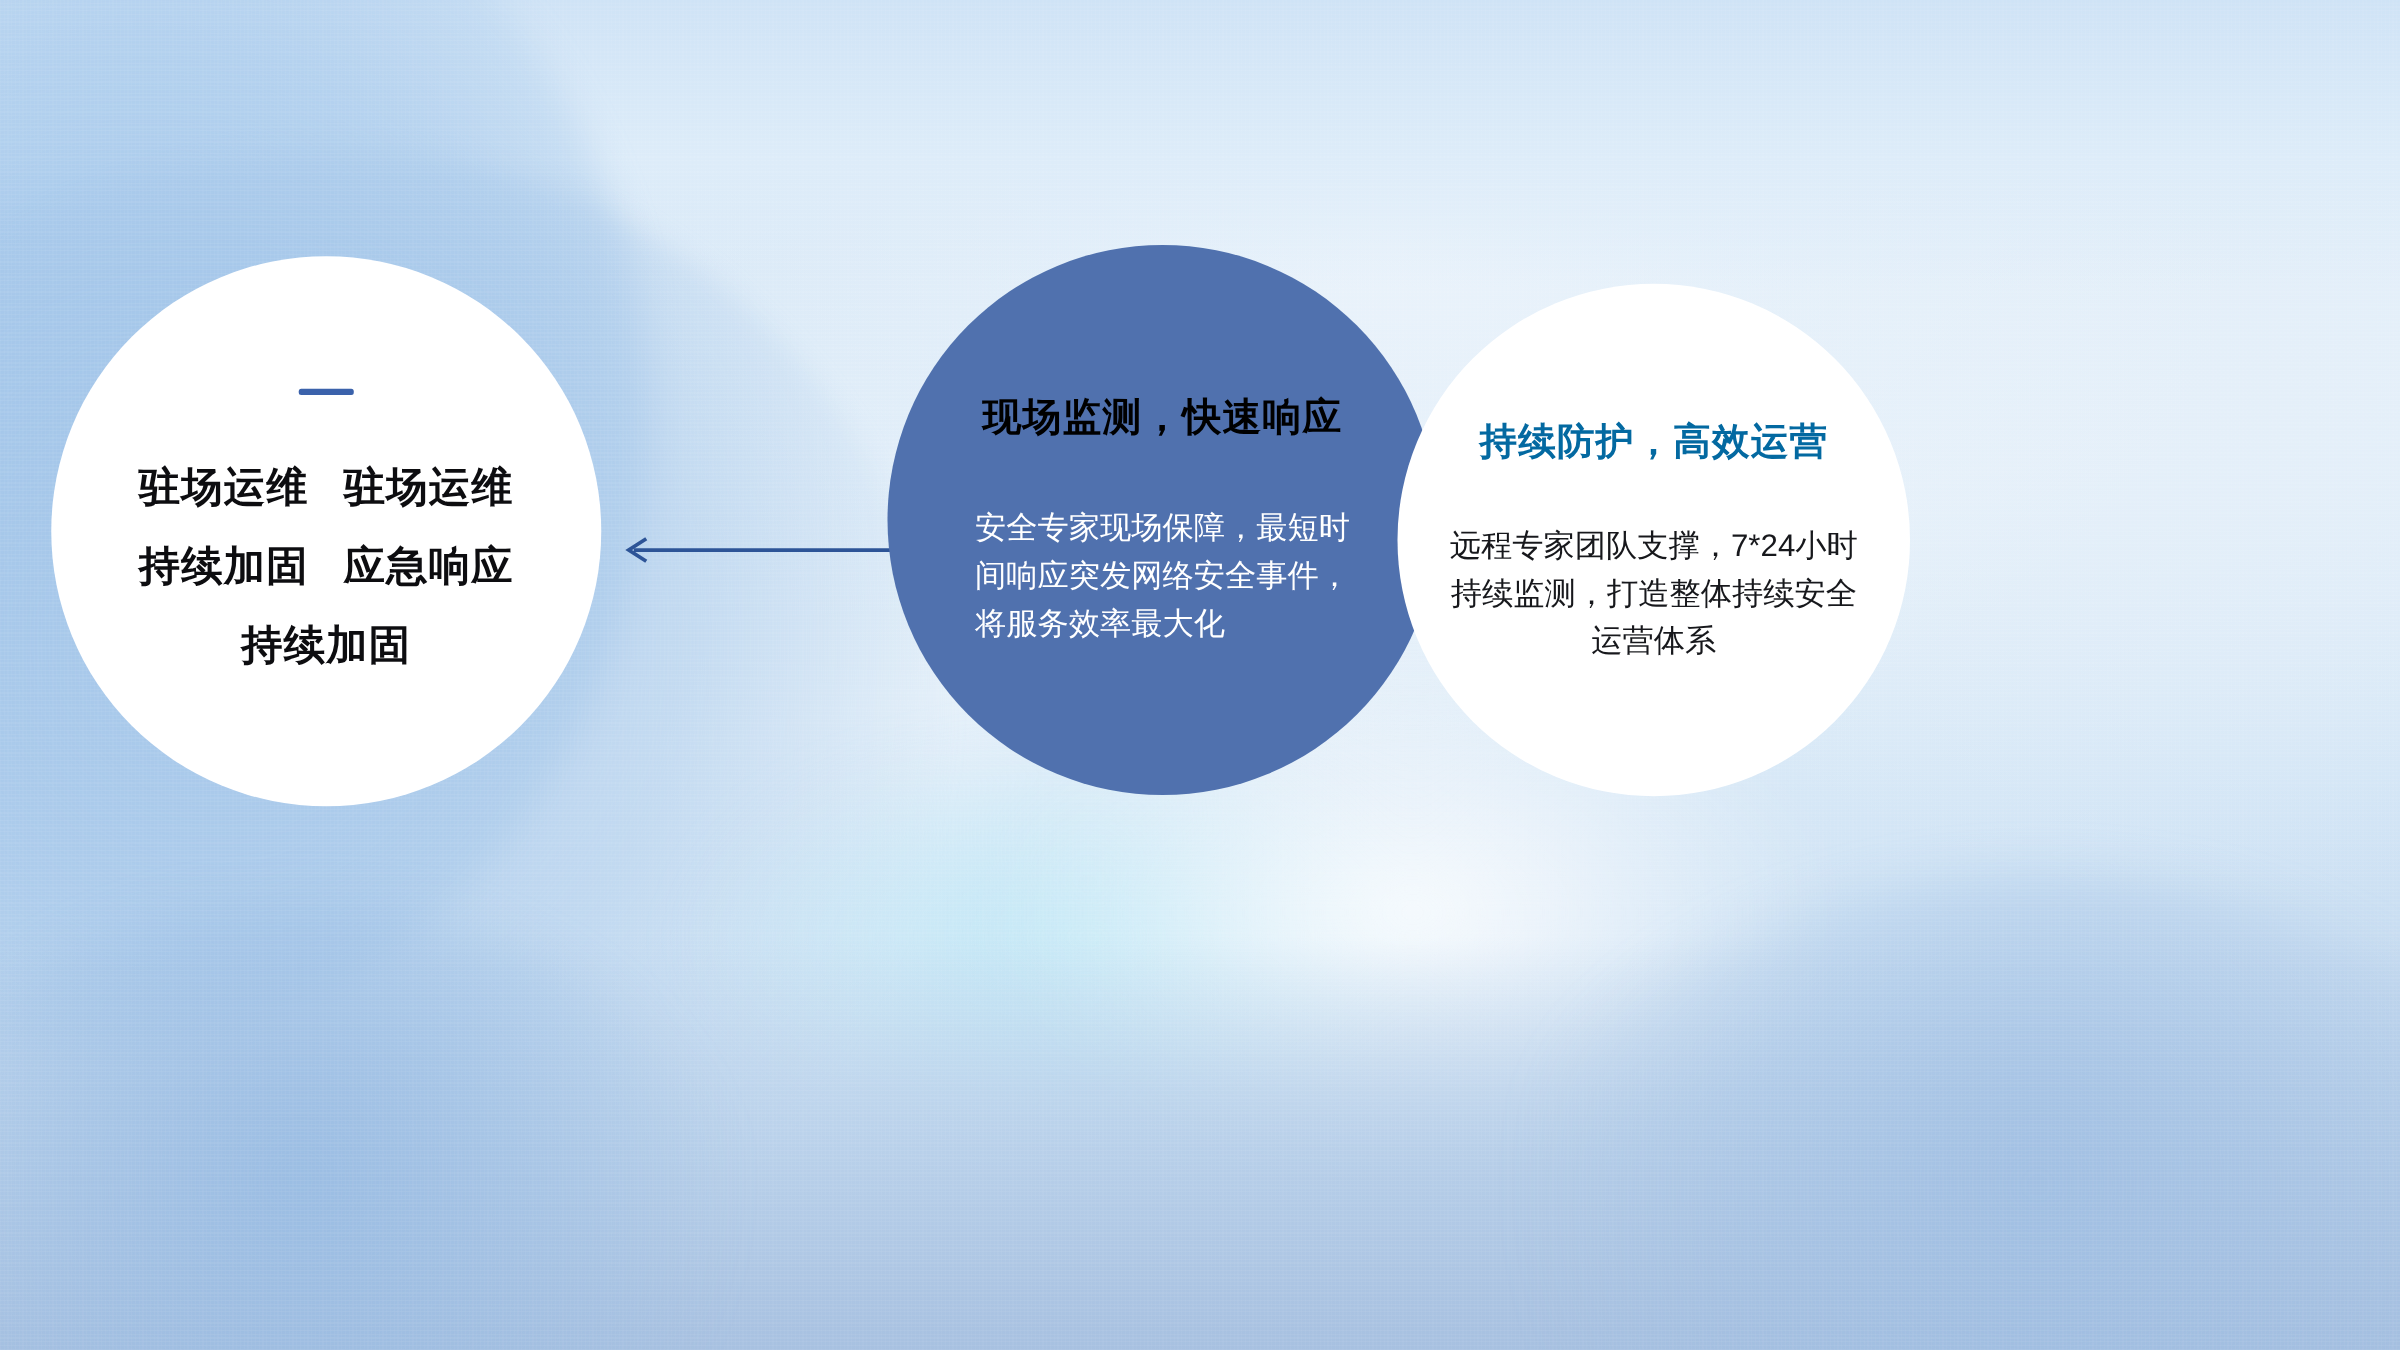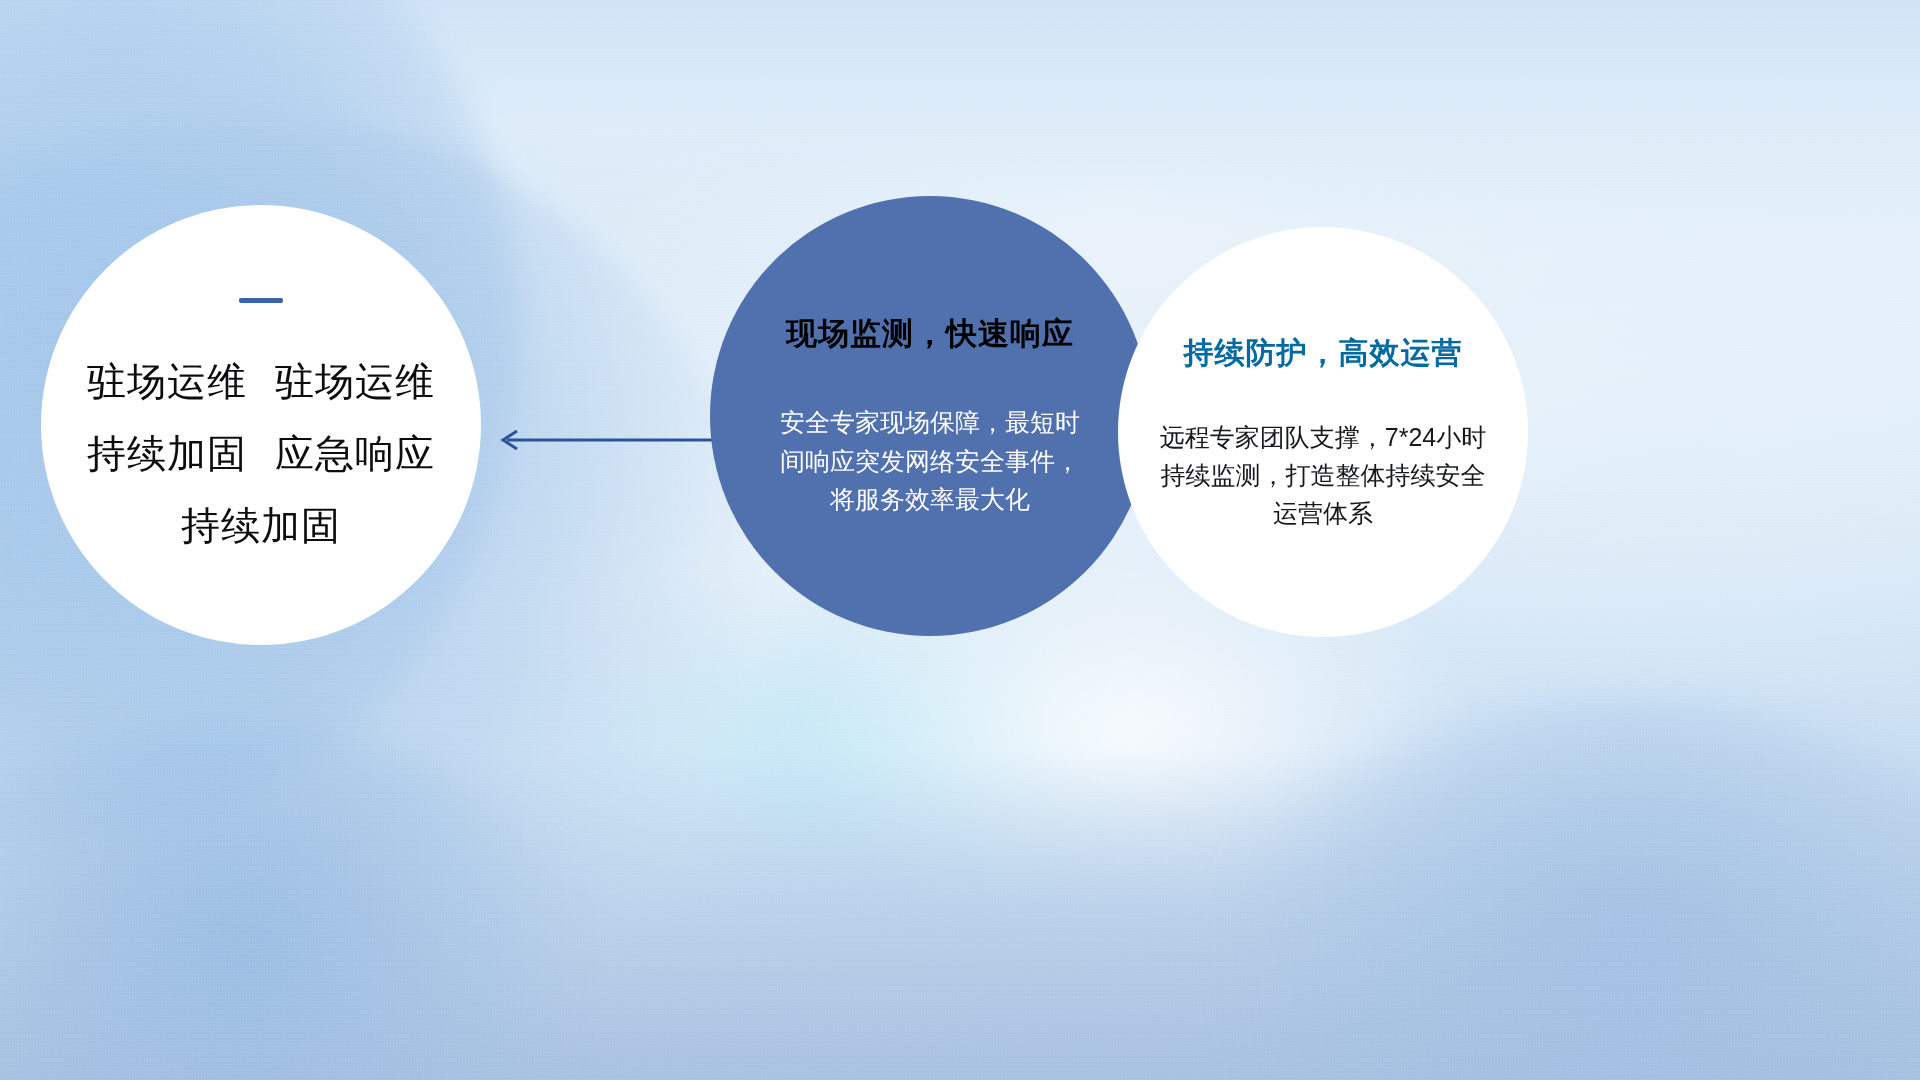--- a/index.html
+++ b/index.html
@@ -119,22 +119,22 @@
     display: flex;
     flex-direction: column;
     align-items: center;
     gap: 18px;
   }
   #circle-left .tag-row {
     display: flex;
     gap: 28px;
     justify-content: center;
     color: #0d0d10;
-    font-weight: normal;
-    font-size: 39px;
+    font-weight: bold;
+    font-size: 33px;
     letter-spacing: 1px;
     white-space: nowrap;
   }
 
   
   #circle-middle {
     left: 710px; top: 196px;
     width: 440px; height: 440px;
     background: #5071ae;
     z-index: 3;
@@ -144,21 +144,20 @@
     font-weight: bold;
     font-size: 31px;
     letter-spacing: 1px;
     white-space: nowrap;
     margin-bottom: 48px;
   }
   #circle-middle .c-body {
     color: #ffffff;
     font-size: 25px;
     line-height: 1.55;
-    text-align: center;
     width: 300px;
     font-weight: 400;
   }
 
   
   #circle-right {
     left: 1118px; top: 227px;
     width: 410px; height: 410px;
     background: #ffffff;
     z-index: 4;

